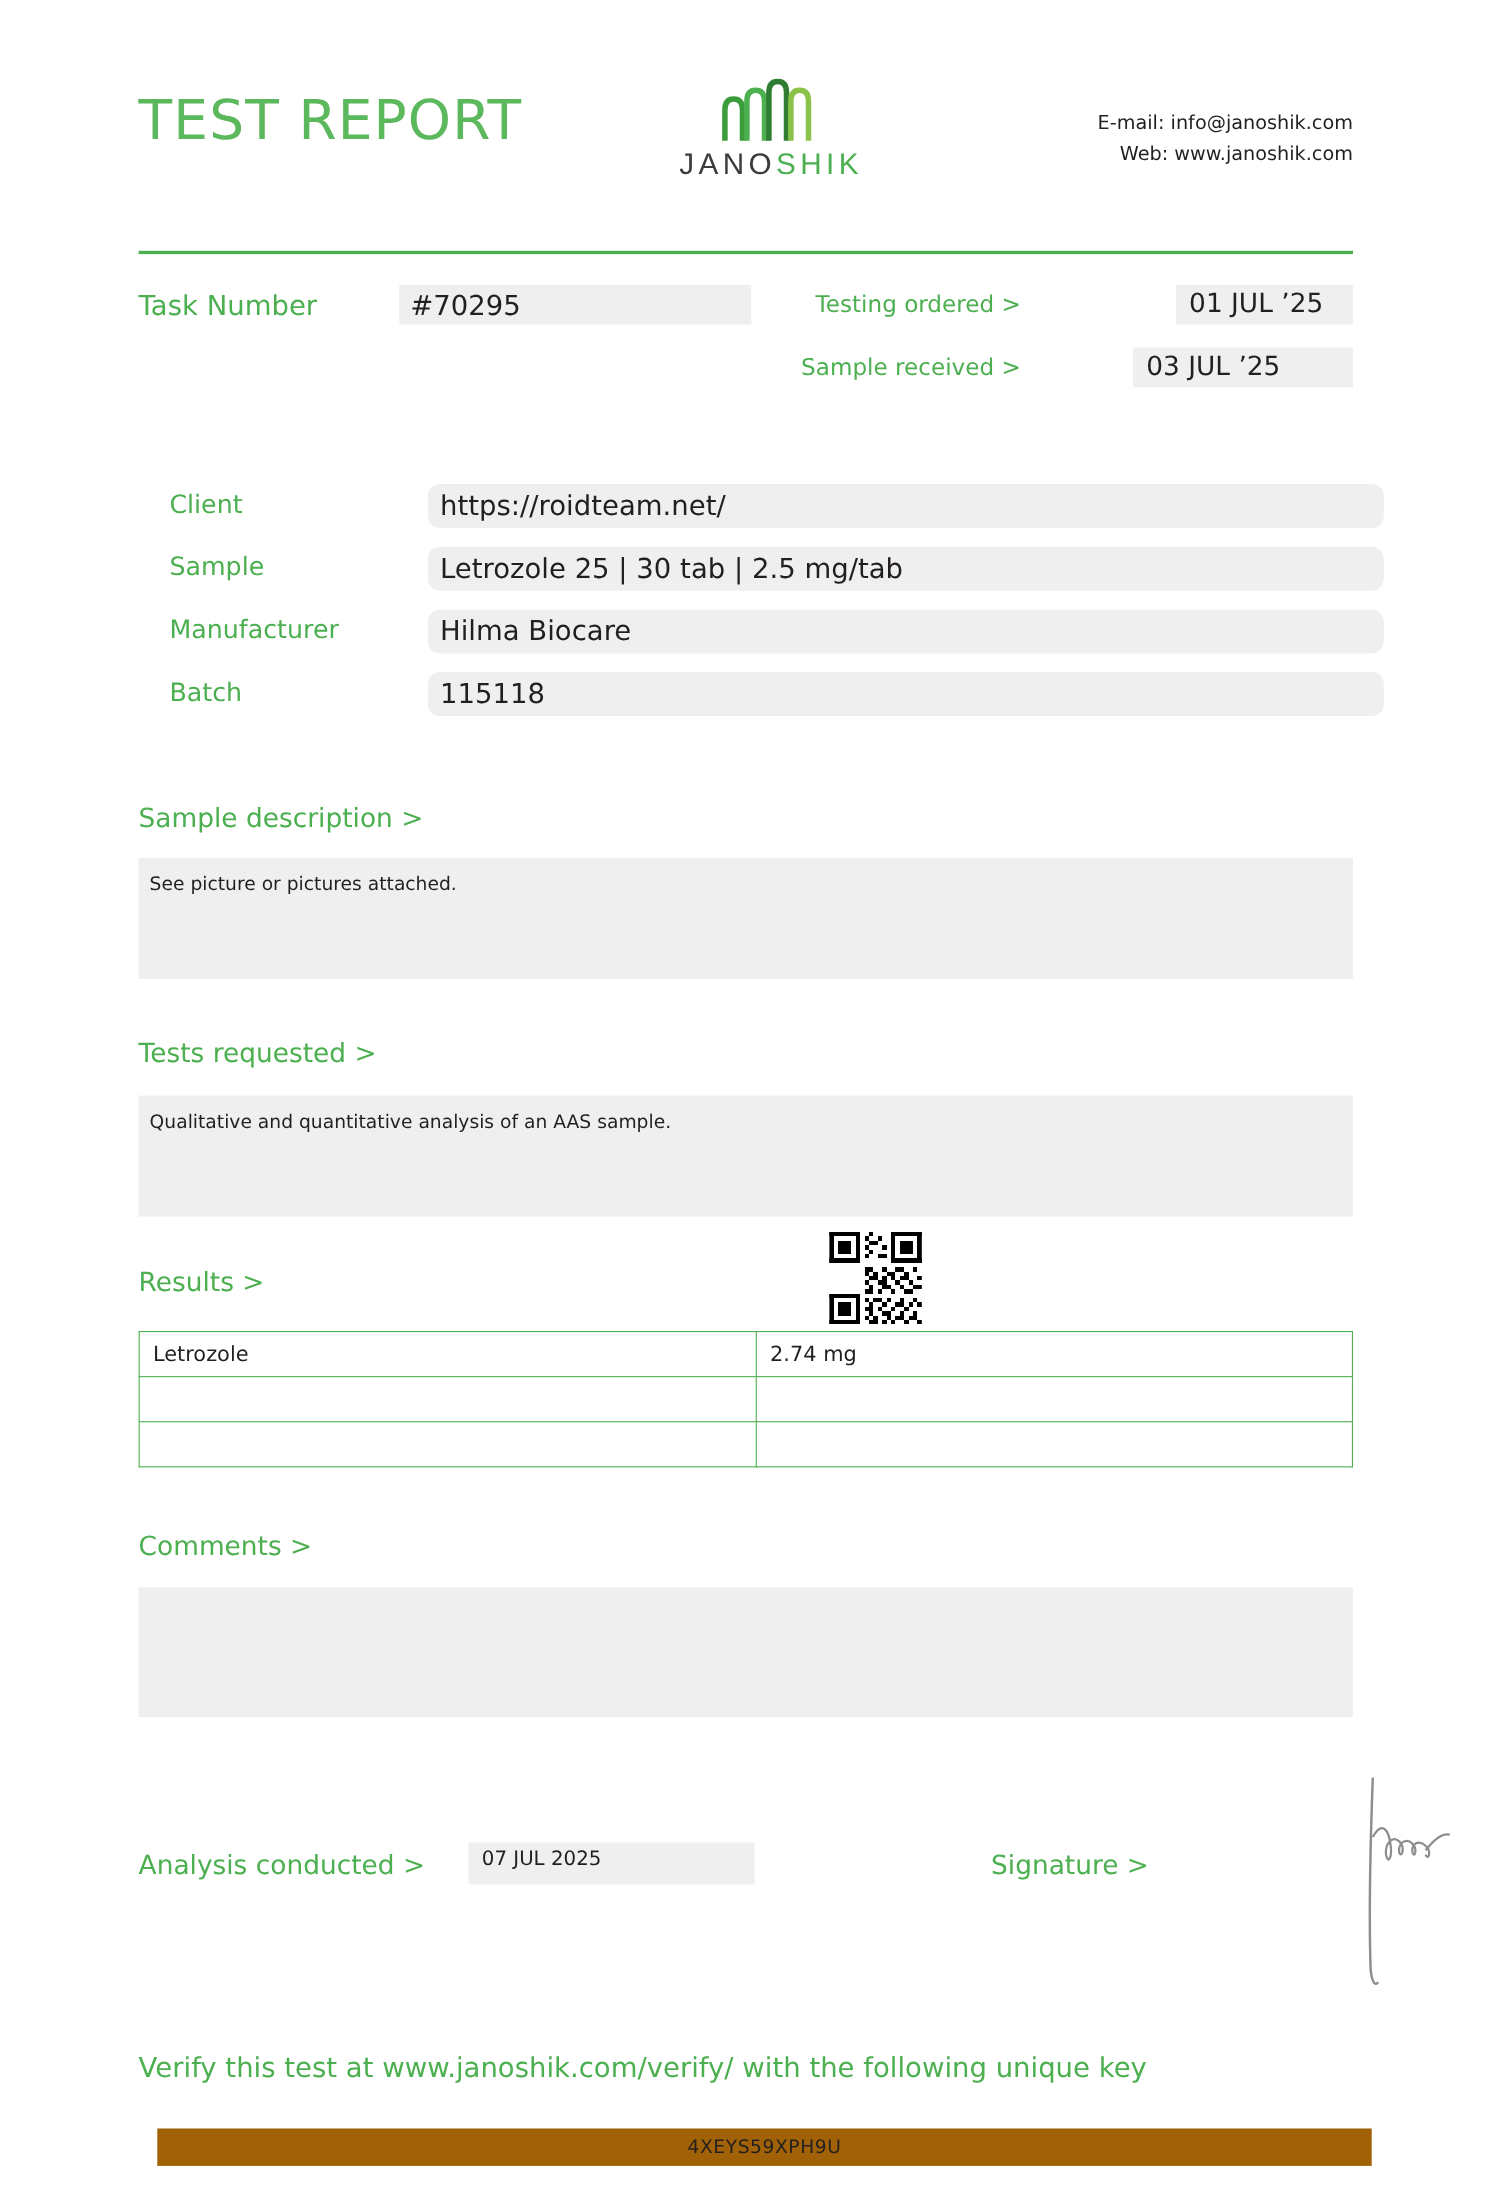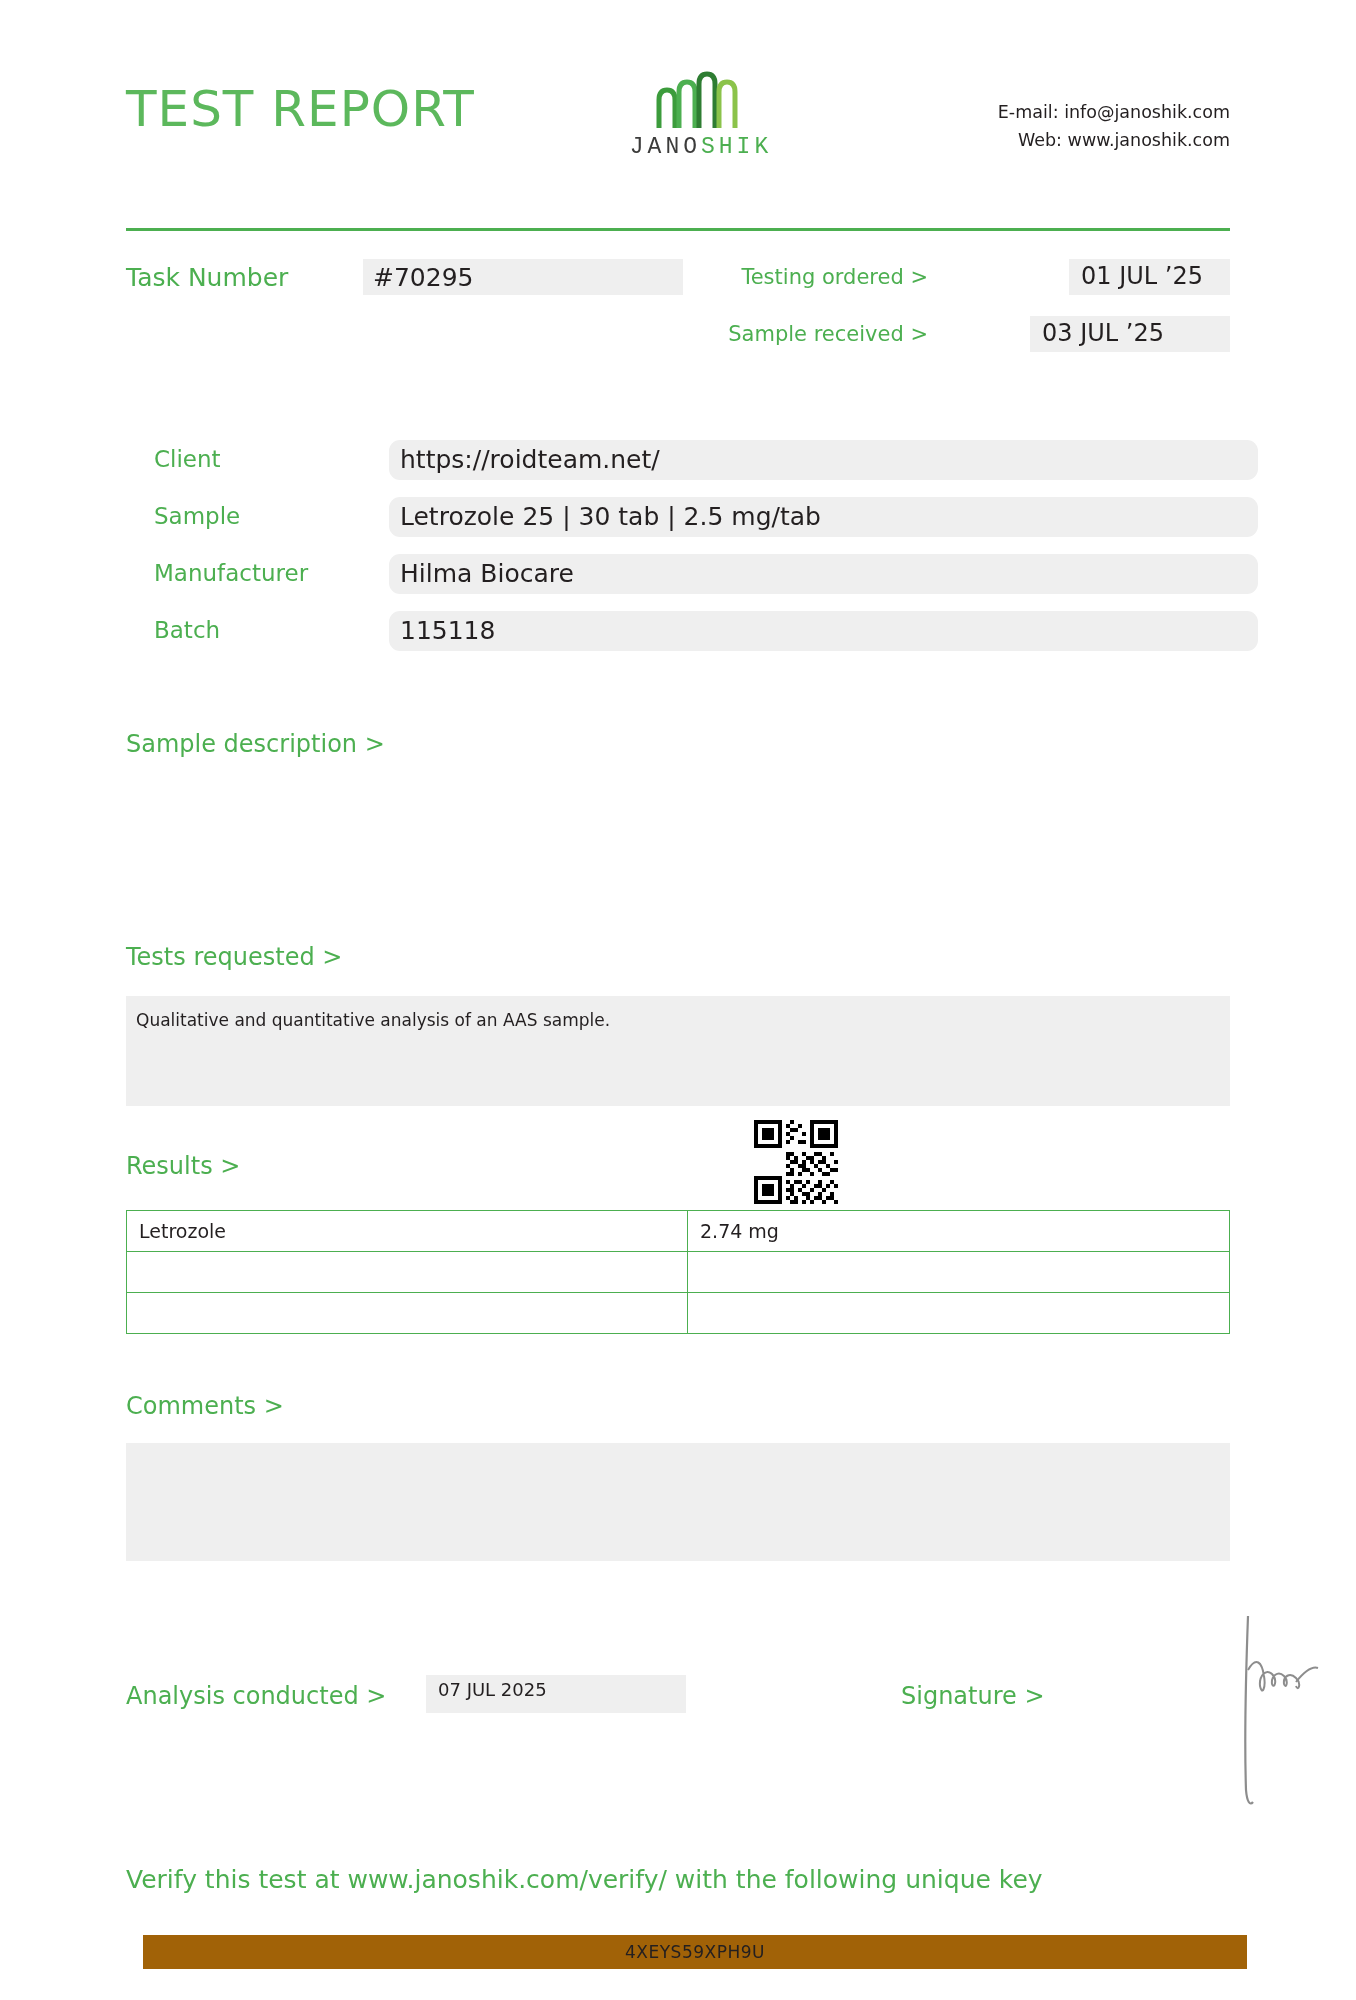--- a/index.html
+++ b/index.html
@@ -48,24 +48,24 @@
   }
   .logo-wrap {
     position: absolute;
     left: 485px;
     top: 0px;
     width: 180px;
     text-align: center;
   }
   .logo-mark { display:block; margin: 0 auto; }
   .logo-text {
-    font-size: 23px;
+    font-size: 27px;
     letter-spacing: 4px;
     margin-top: 2px;
-    font-family: Liberation Mono, monospace;
+    font-family: Liberation Sans, sans-serif;
   }
   .logo-text .jan { color: #3c3c3b; }
   .logo-text .shik { color: #4caf50; }
   .contact {
     position: absolute;
     right: 0;
     top: 28px;
     text-align: right;
     font-size: 17.5px;
     line-height: 1.6;
@@ -338,20 +338,23 @@
         <div class="info-key">Manufacturer</div>
         <div class="info-val">Hilma Biocare</div>
       </div>
       <div class="info-row">
         <div class="info-key">Batch</div>
         <div class="info-val">115118</div>
       </div>
     </div>
 
     <div class="section-title" id="sd-title">Sample description &gt;</div>
+    <div class="section-box" id="sd-box">
+      <div class="txt">See picture or pictures attached.</div>
+    </div>
 
     <div class="section-title" id="tr-title">Tests requested &gt;</div>
     <div class="section-box" id="tr-box">
       <div class="txt">Qualitative and quantitative analysis of an AAS sample.</div>
     </div>
 
     <div class="section-title" id="res-title">Results &gt;</div>
 
     <div class="qr">
       <svg width="84" height="84" viewBox="0 0 21 21" shape-rendering="crispEdges">

